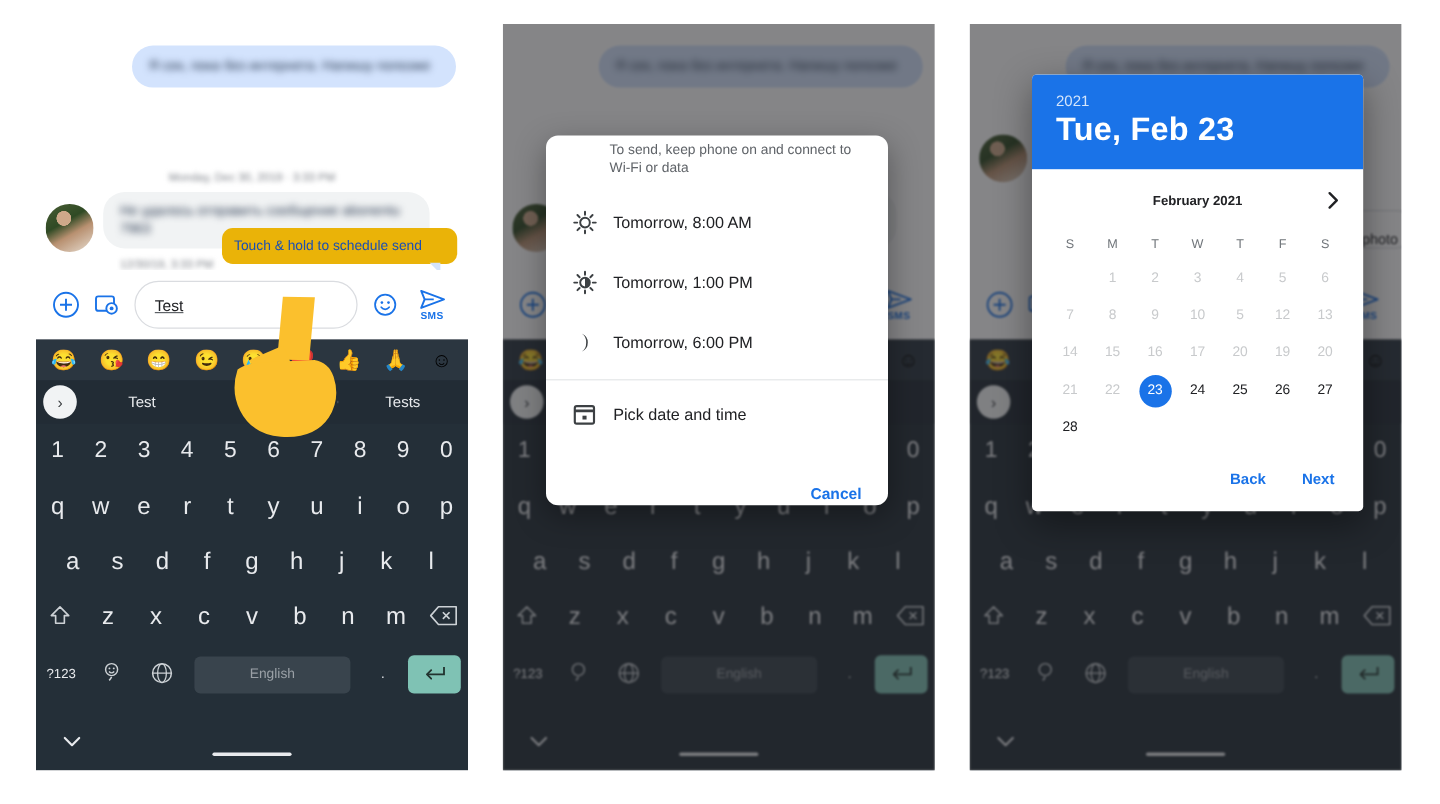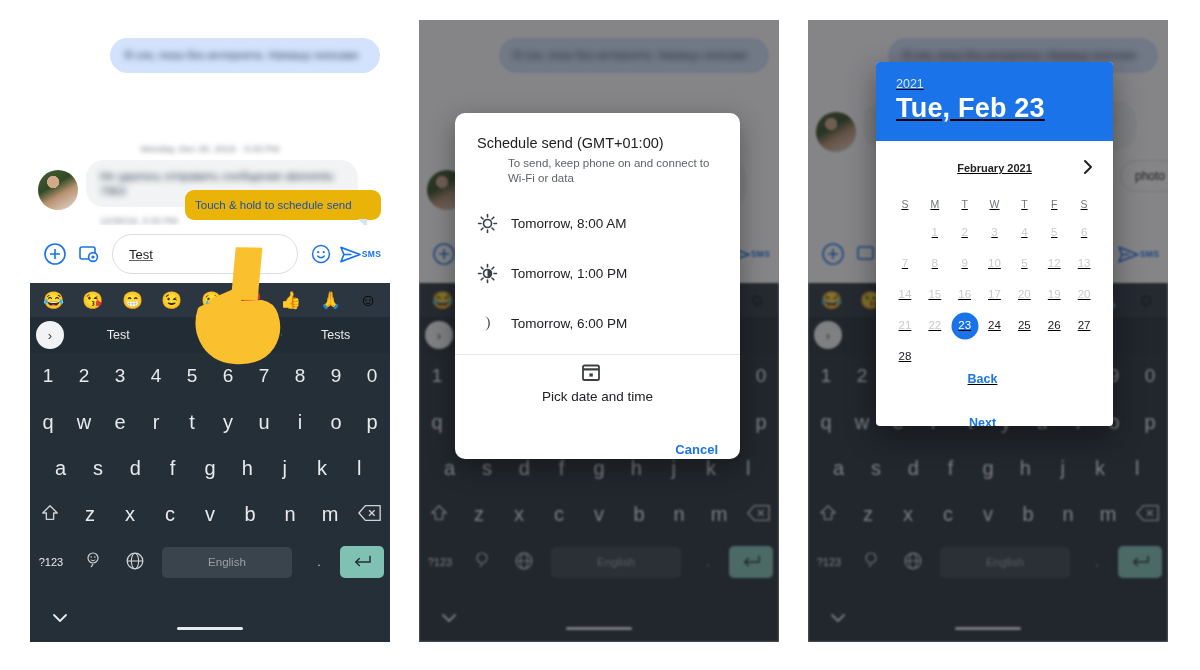--- a/index.html
+++ b/index.html
@@ -29,21 +29,21 @@
 
   .tooltip{position:absolute;left:155px;top:170px;width:196px;background:#eab308;border-radius:9px;padding:8px 10px;box-sizing:border-box;
           color:#1b4fb3;font-size:11.5px;line-height:14px;}
   .tooltip:after{content:"";position:absolute;right:14px;bottom:-8px;border-left:9px solid transparent;border-right:0 solid transparent;border-top:9px solid #d3e3fd;}
 
   
   .compose{position:absolute;left:0;right:0;top:205px;height:58px;display:flex;align-items:center;padding:0 8px;box-sizing:border-box;background:#fff;}
   .cicon{width:34px;height:34px;flex:0 0 34px;display:flex;align-items:center;justify-content:center;color:#1a73e8;}
   .inputpill{flex:1;height:40px;margin:0 6px;border:1px solid #dadce0;border-radius:22px;display:flex;align-items:center;padding:0 16px;box-sizing:border-box;}
   .inputval{font-size:13px;color:#202124;text-decoration:underline;text-decoration-color:#5f6368;}
-  .sendwrap{width:44px;flex:0 0 44px;display:flex;flex-direction:row;align-items:center;justify-content:center;color:#1a73e8;}
+  .sendwrap{width:44px;flex:0 0 44px;display:flex;flex-direction:column;align-items:center;justify-content:center;color:#1a73e8;}
   .smslbl{font-size:8.5px;font-weight:bold;letter-spacing:.3px;margin-top:-1px;color:#1a73e8;}
 
   
   .kb{position:absolute;left:0;right:0;top:263px;bottom:0;background:#242f38;}
   .emoji-row{height:34px;display:flex;align-items:center;justify-content:space-around;padding:0 4px;background:#2b3640;font-size:17px;}
   .emoji-row span{line-height:1;}
   .sugg-row{height:36px;display:flex;align-items:center;background:#222c35;position:relative;}
   .sugg-arrow{width:28px;height:28px;margin-left:6px;border-radius:50%;background:#f1f3f4;color:#3c4043;display:flex;align-items:center;justify-content:center;font-size:13px;flex:0 0 28px;}
   .sugg{flex:1;text-align:center;color:#e8eaed;font-size:12.5px;position:relative;}
   .sugg.two{font-size:9.5px;line-height:12px;}
@@ -69,37 +69,37 @@
   .dlg-title{font-size:14.5px;color:#202124;padding:22px 22px 0;}
   .dlg-sub{font-size:11.5px;color:#5f6368;line-height:15px;padding:5px 22px 12px;margin-left:31px;}
   .dlg-item{display:flex;align-items:center;height:50px;padding:0 22px;}
   .dlg-item .gly{width:34px;flex:0 0 34px;display:flex;align-items:center;color:#3c4043;}
   .dlg-item .lbl{font-size:13.5px;color:#202124;}
   .dlg-sep{height:1px;background:#e4e6e8;margin-top:6px;}
   .dlg-actions{height:48px;display:flex;align-items:center;justify-content:flex-end;padding:0 22px;}
   .dlg-cancel{color:#1a73e8;font-size:13px;font-weight:bold;margin-top:28px;}
 
   
-  .picker{position:absolute;left:68px;top:42px;width:237px;background:#fff;border-radius:4px;box-shadow:0 10px 30px rgba(0,0,0,.4);overflow:hidden;text-decoration:underline;}
+  .picker{position:absolute;left:52px;top:42px;width:276px;background:#fff;border-radius:4px;box-shadow:0 10px 30px rgba(0,0,0,.4);overflow:hidden;}
   .pk-head{background:#1a73e8;padding:14px 20px 16px;}
   .pk-year{color:rgba(255,255,255,.82);font-size:12.5px;line-height:16px;}
   .pk-date{color:#fff;font-size:27px;font-weight:bold;line-height:33px;letter-spacing:.2px;}
   .pk-month{height:38px;display:flex;align-items:center;justify-content:center;position:relative;margin-top:8px;}
   .pk-month-lbl{font-size:11px;color:#202124;font-weight:bold;}
   .pk-next{position:absolute;right:20px;color:#202124;font-size:14px;font-weight:bold;}
   .pk-grid{padding:4px 14px 0;}
   .pk-rowh,.pk-row{display:flex;}
   .pk-rowh div{flex:1;text-align:center;font-size:10.5px;color:#70757a;height:26px;line-height:26px;}
   .pk-row div{flex:1;text-align:center;height:31px;line-height:31px;font-size:11.5px;color:#202124;position:relative;}
   .pk-row div.dis{color:#c8cacc;}
   .pk-row div.sel{color:#fff;}
   .pk-row div.sel:before{content:"";position:absolute;left:50%;top:50%;transform:translate(-50%,-50%);width:27px;height:27px;border-radius:50%;background:#1a73e8;z-index:-1;}
   .pk-row div.sel{z-index:0;}
   .pk-row div.empty{visibility:hidden;}
-  .pk-actions{height:54px;display:flex;align-items:center;gap:30px;padding:0 24px 0 0;flex-direction:column;}
+  .pk-actions{height:54px;display:flex;align-items:center;justify-content:flex-end;gap:30px;padding:0 24px 0 0;}
   .pk-btn{color:#1a73e8;font-size:12.5px;font-weight:bold;}
 
   
   .chip{position:absolute;right:-12px;border:1px solid #dadce0;border-radius:20px;height:30px;display:flex;align-items:center;padding:0 14px;font-size:12px;color:#202124;background:#fff;}
 </style>
 </head>
 <body>
 
 <div class="stage">
 
@@ -417,21 +417,20 @@
                 <path d="M2 2 L8 8 L14 2" fill="none" stroke="#e8eaed" stroke-width="1.8" stroke-linecap="round" stroke-linejoin="round"></path>
               </svg>
           </div>
           <div class="homebar"></div>
         </div>
       </div>
     </div>
     <div class="scrim"></div>
 
     <div class="dialog">
-      <div class="dlg-title">Schedule send (GMT+01:00)</div>
       <div class="dlg-sub">To send, keep phone on and connect to Wi-Fi or data</div>
 
       <div class="dlg-item">
         <span class="gly">
           <svg width="21" height="21" viewBox="0 0 22 22">
               <circle cx="11" cy="11" r="4.2" fill="none" stroke="#3c4043" stroke-width="1.7"></circle>
               <g stroke="#3c4043" stroke-width="1.7" stroke-linecap="round">
                 <path d="M11 1.6v2.6M11 17.8v2.6M1.6 11h2.6M17.8 11h2.6M4.4 4.4l1.9 1.9M15.7 15.7l1.9 1.9M17.6 4.4l-1.9 1.9M6.3 15.7l-1.9 1.9"></path>
               </g>
             </svg>
@@ -455,21 +454,21 @@
           <svg width="21" height="21" viewBox="0 0 22 22">
               <path d="M8 3 a8.6 8.6 0 0 0 0 16 a8.6 8.6 0 0 1 0 -16 z" fill="#3c4043"></path>
               <path d="M8 3 a8.6 8.6 0 0 1 0 16 a6.4 8.6 0 0 0 0 -16 z" fill="#3c4043"></path>
             </svg>
         </span>
         <span class="lbl">Tomorrow, 6:00 PM</span>
       </div>
 
       <div class="dlg-sep"></div>
 
-      <div class="dlg-item" style="height:56px;flex-direction:column;">
+      <div class="dlg-item" style="height:56px;">
         <span class="gly">
           <svg width="20" height="20" viewBox="0 0 20 20">
               <rect x="2" y="3.5" width="16" height="14.5" rx="1.6" fill="none" stroke="#3c4043" stroke-width="1.8"></rect>
               <path d="M2 7.4 H18" stroke="#3c4043" stroke-width="2.4"></path>
               <rect x="8.4" y="11.4" width="3.4" height="3.2" fill="#3c4043"></rect>
             </svg>
         </span>
         <span class="lbl">Pick date and time</span>
       </div>
 
@@ -482,21 +481,21 @@
   <div class="panel dim" id="panel3">
     <div class="screen">
       <div class="convo">
         <div class="bubble-out">
           <div class="blurtxt">Я сек, пока без интернета. Напишу попозже</div>
         </div>
         <div class="avatar" style="top:92px;"></div>
         <div class="bubble-in" style="top:82px;">
           <div class="blurtxt">Не удалось отправить сообщение abonentu 7963</div>
         </div>
-        <div class="chip" style="top:140px;">
+        <div class="chip" style="top:155px;align-items:flex-end;">
           <span>photo</span>
         </div>
       </div>
       <div class="compose">
         <div class="cicon">
           <svg width="24" height="24" viewBox="0 0 24 24">
               <circle cx="12" cy="12" r="10" fill="none" stroke="#1a73e8" stroke-width="1.6"></circle>
               <path d="M12 7v10M7 12h10" stroke="#1a73e8" stroke-width="1.6"></path>
             </svg>
         </div>

